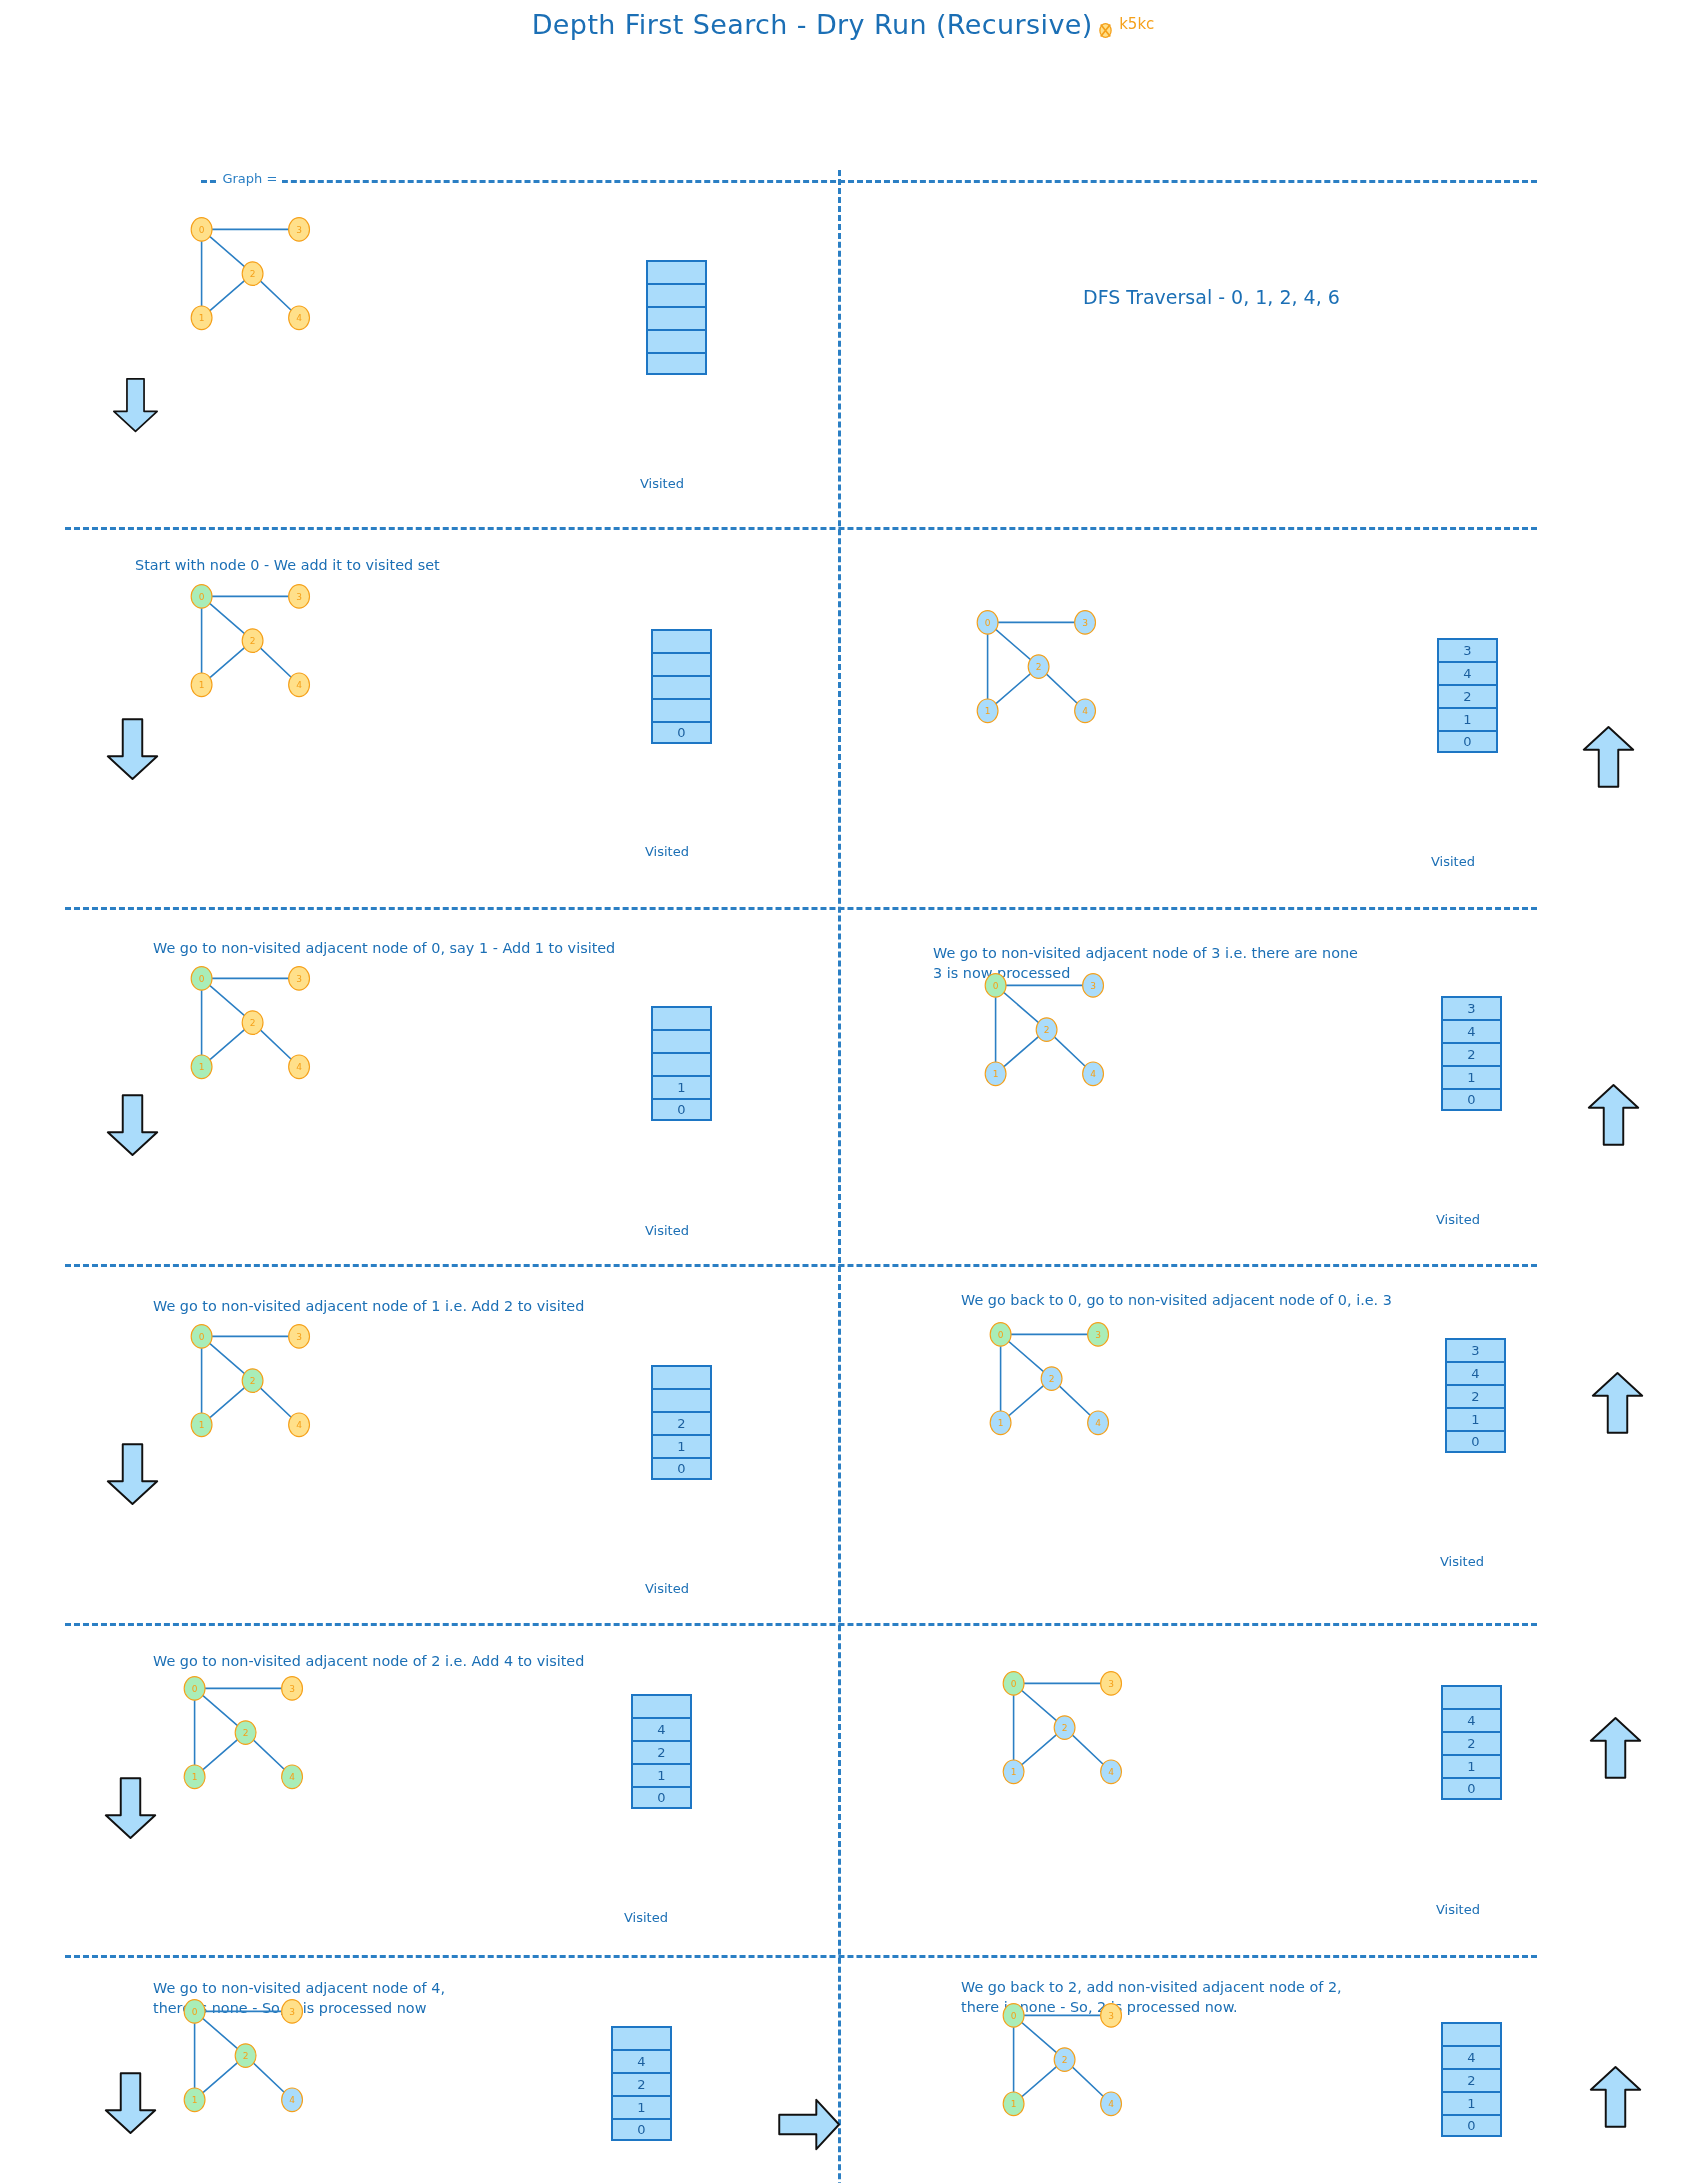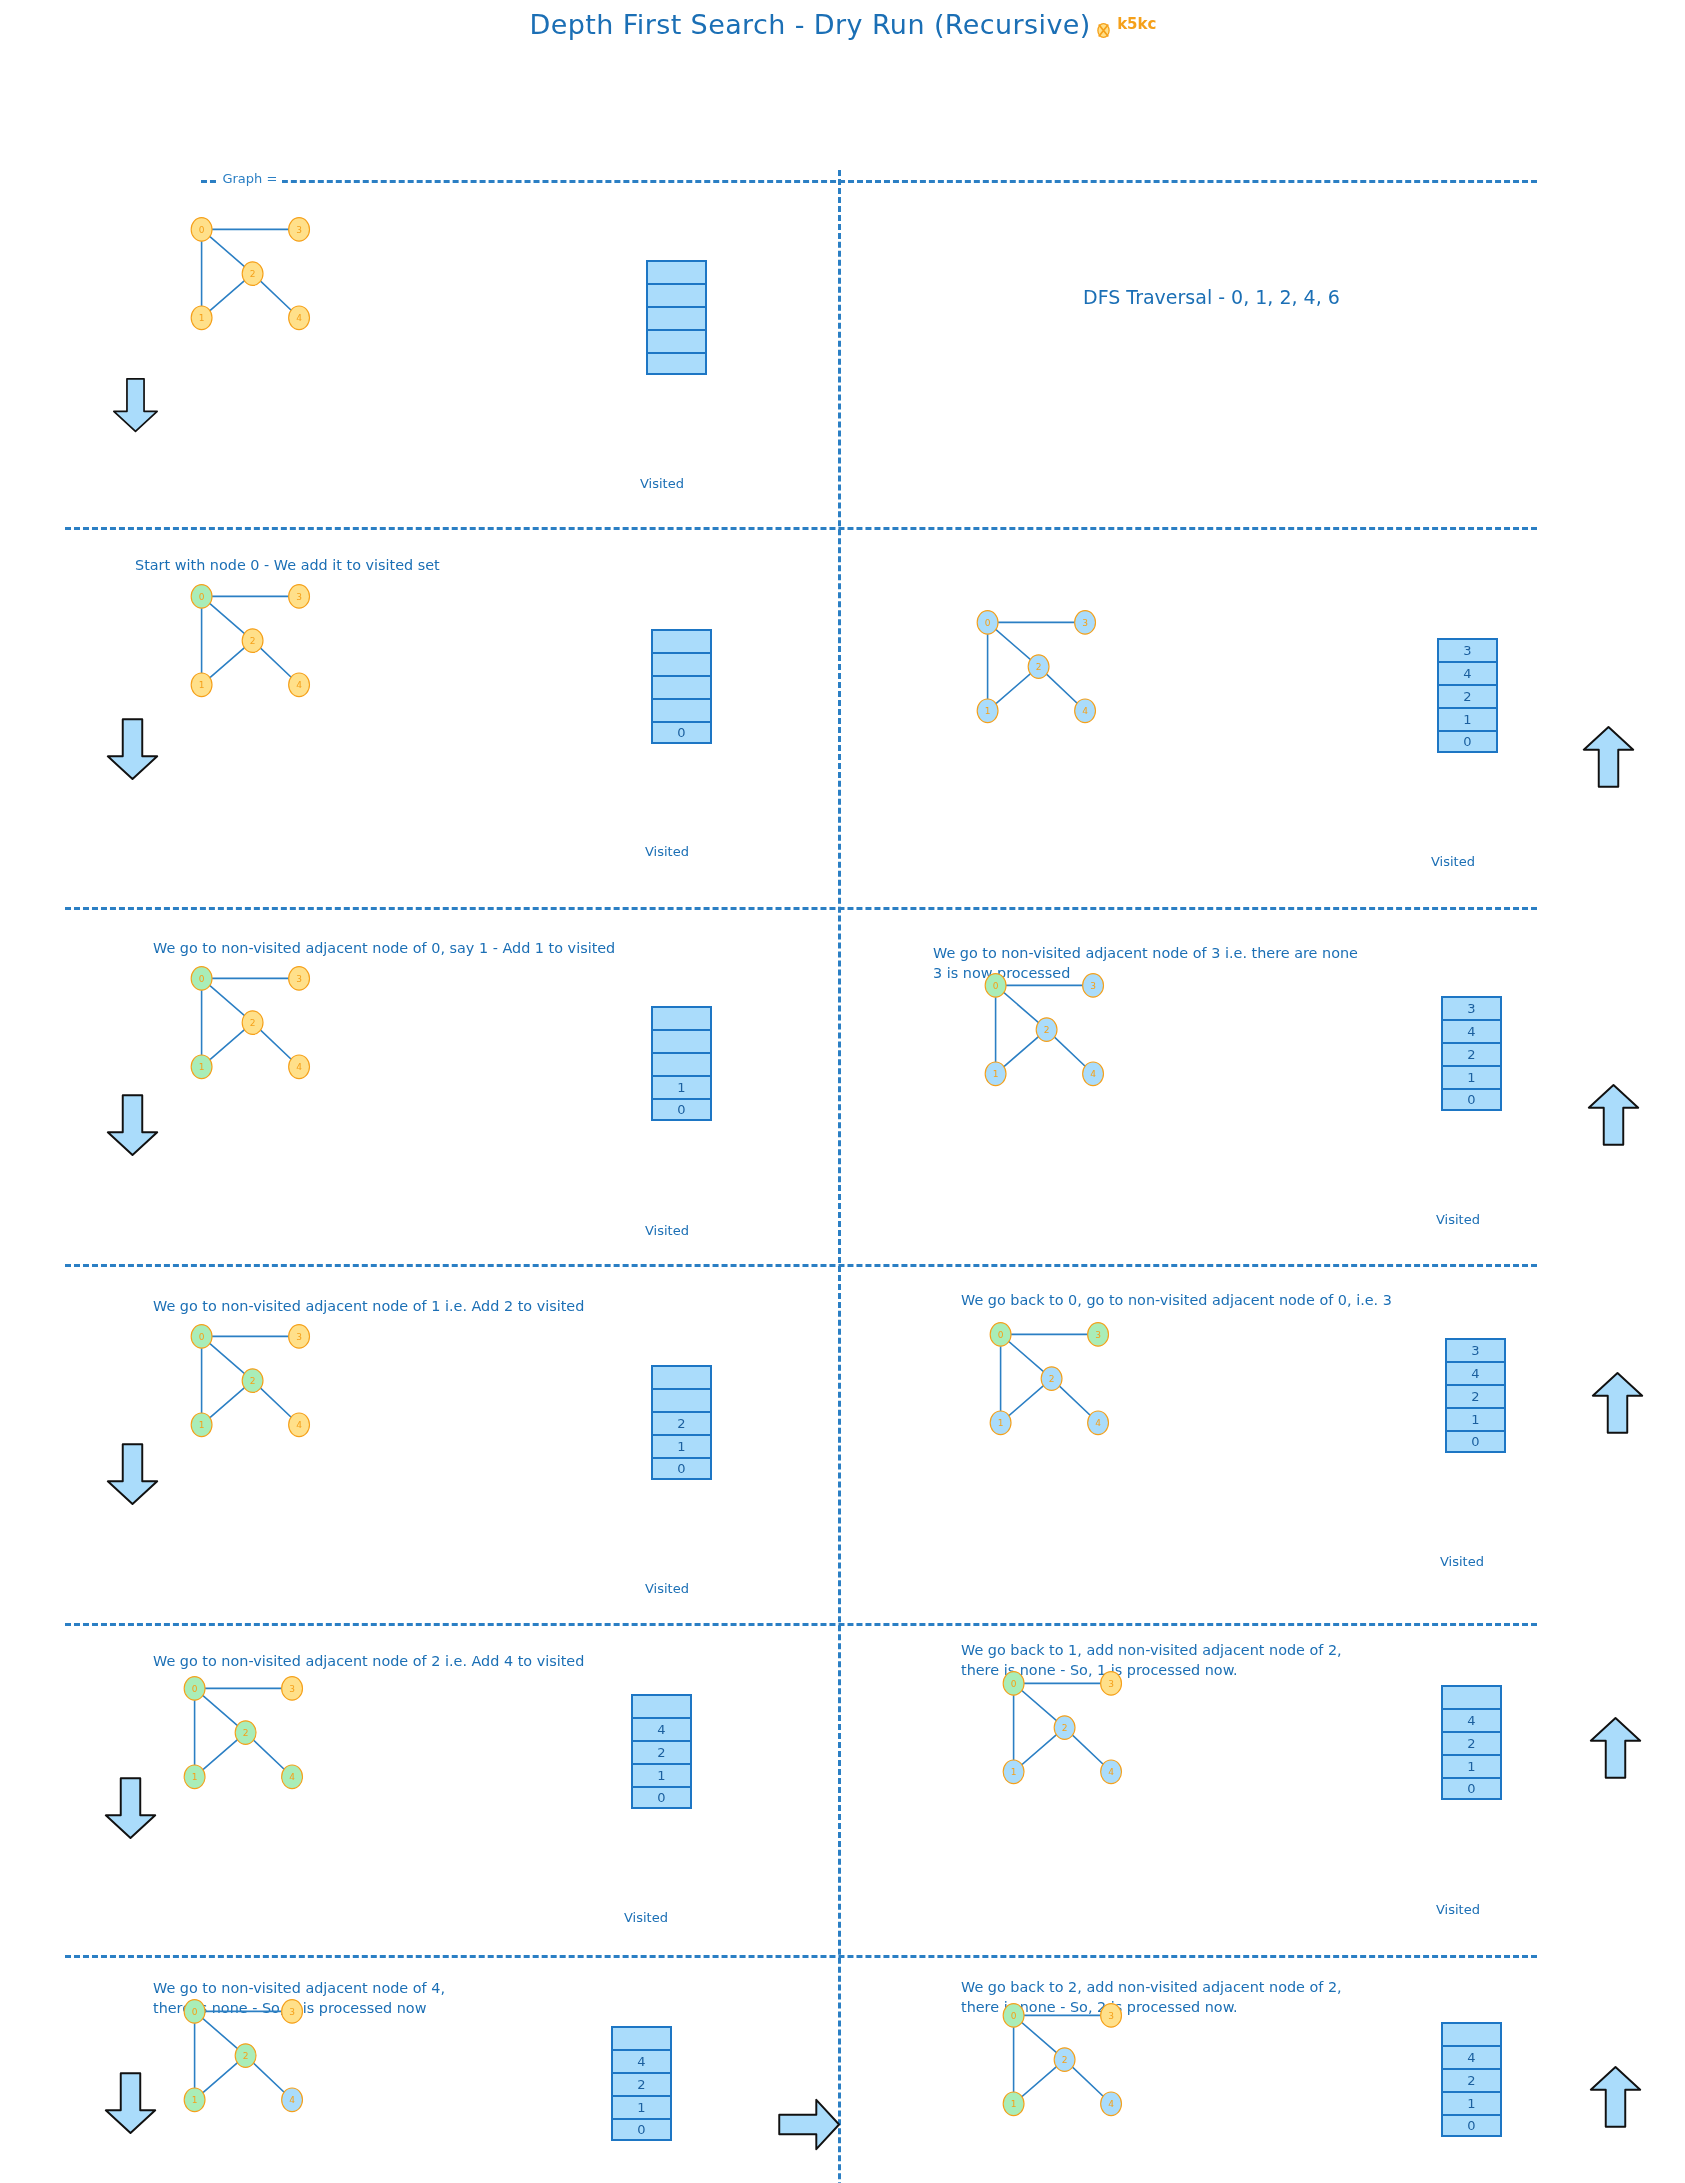--- a/index.html
+++ b/index.html
@@ -12,21 +12,21 @@
 
   
   .title{
     position:absolute;left:0;top:8.7px;width:1686px;text-align:center;
     font-size:27px;color:#1b6fb5;letter-spacing:0.4px;
     font-family:"DejaVu Sans", sans-serif;font-weight:400;
   }
   .title-row{display:inline-flex;align-items:center;gap:3px;}
   .brand{display:inline-flex;align-items:center;gap:4.4px;}
   .brand-mark{width:19px;height:19px;display:inline-block;}
-  .brand-text{font-size:15px;color:#f5a01a;font-weight:700;letter-spacing:0px;}
+  .brand-text{font-size:15px;color:#f5a01a;font-weight:400;letter-spacing:0px;}
 
   
   .hsep{
     position:absolute;height:0;border-top:3.9px dashed #2b7fc4;
   }
   .vsep{
     position:absolute;width:0;border-left:3.9px dashed #2b7fc4;
   }
   .graph-label{
     position:absolute;font-size:13px;color:#2b7fc4;background:#fff;
@@ -101,22 +101,20 @@
 
   <div class="caption" style="left:135px;top:555px;">Start with node 0 - We add it to visited set</div>
   <div class="caption" style="left:153px;top:938px;">We go to non-visited adjacent node of 0, say 1 - Add 1 to visited</div>
   <div class="caption" style="left:153px;top:1296px;">We go to non-visited adjacent node of 1 i.e. Add 2 to visited</div>
   <div class="caption" style="left:153px;top:1651px;">We go to non-visited adjacent node of 2 i.e. Add 4 to visited</div>
   <div class="caption" style="left:153px;top:1978px;">We go to non-visited adjacent node of 4,
 there is none - So, 4 is processed now</div>
 
   <div class="caption" style="left:961px;top:1977px;">We go back to 2, add non-visited adjacent node of 2,
 there is none - So, 2 is processed now.</div>
-  <div class="caption" style="left:961px;top:1640px;">We go back to 1, add non-visited adjacent node of 2,
-there is none - So, 1 is processed now.</div>
   <div class="caption" style="left:961px;top:1290px;">We go back to 0, go to non-visited adjacent node of 0, i.e. 3</div>
   <div class="caption" style="left:933px;top:943px;">We go to non-visited adjacent node of 3 i.e. there are none
 3 is now processed</div>
 
   <div id="graphs-host">
       <div class="graph" style="left: 188px; top: 218px;">
         <svg width="136" height="118" viewBox="0 0 600 520">
           <line x1="60" y1="50" x2="490" y2="50" stroke="#2b7fc4" stroke-width="7" stroke-linecap="round"></line>
           <line x1="60" y1="50" x2="285" y2="245" stroke="#2b7fc4" stroke-width="7" stroke-linecap="round"></line>
           <line x1="60" y1="50" x2="60" y2="440" stroke="#2b7fc4" stroke-width="7" stroke-linecap="round"></line>

